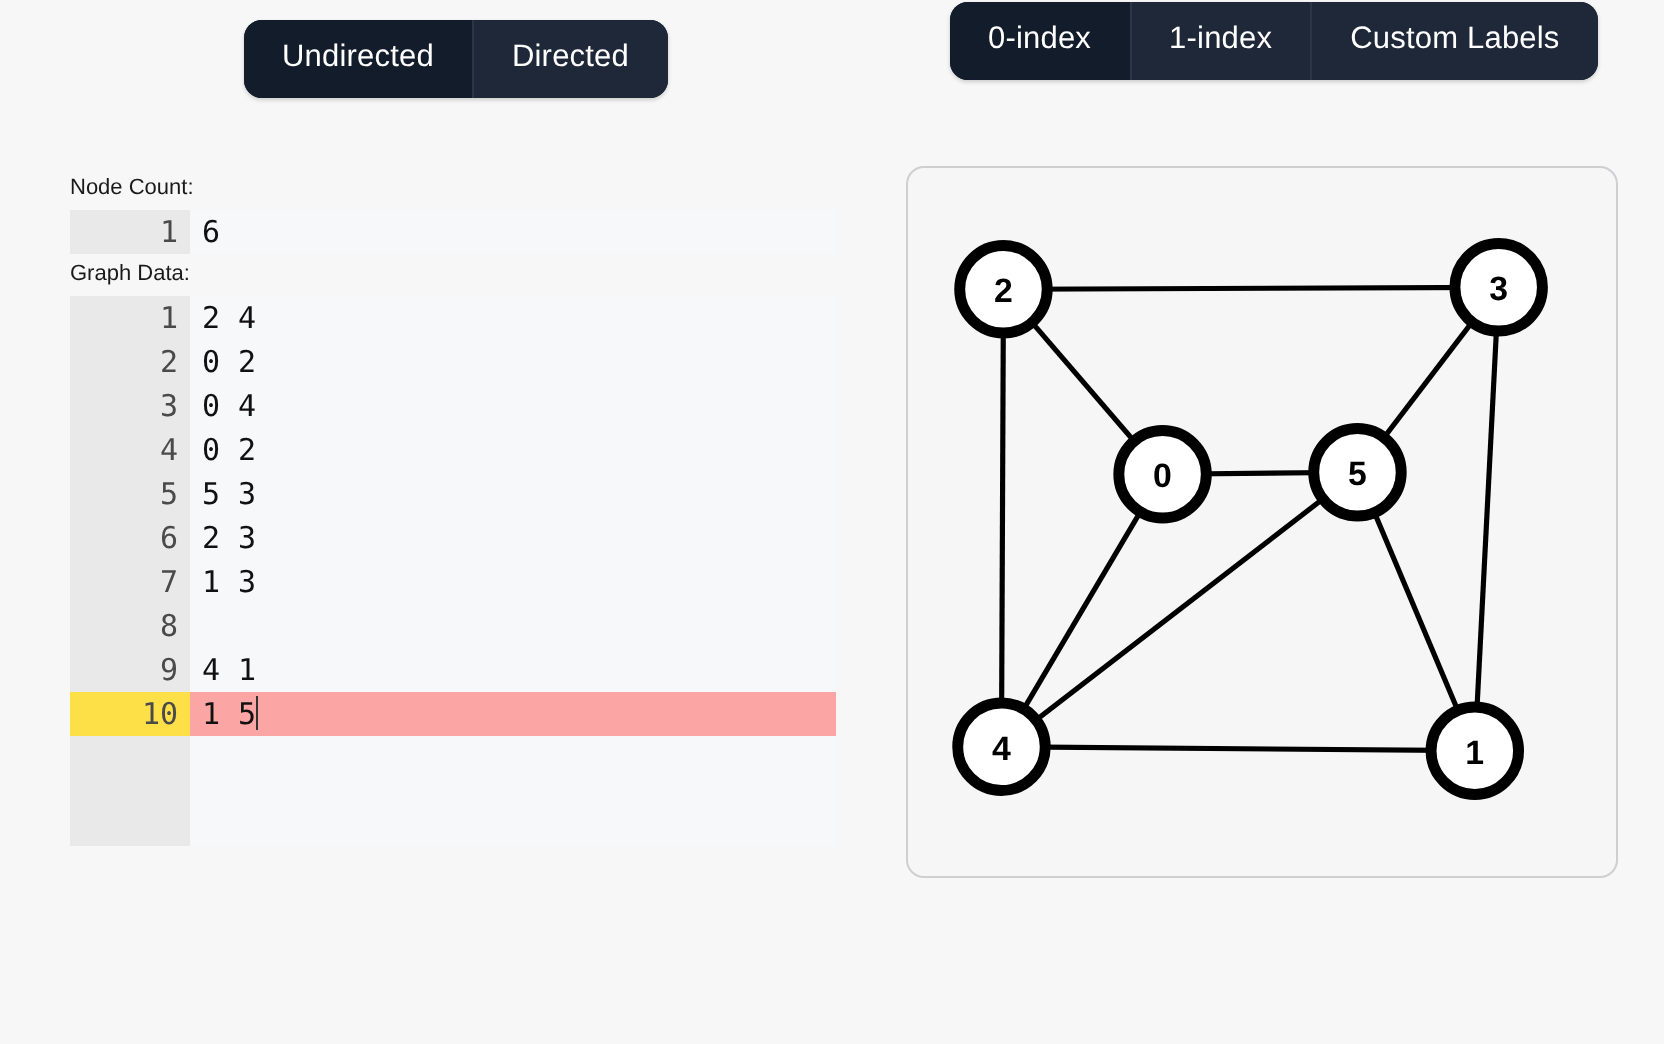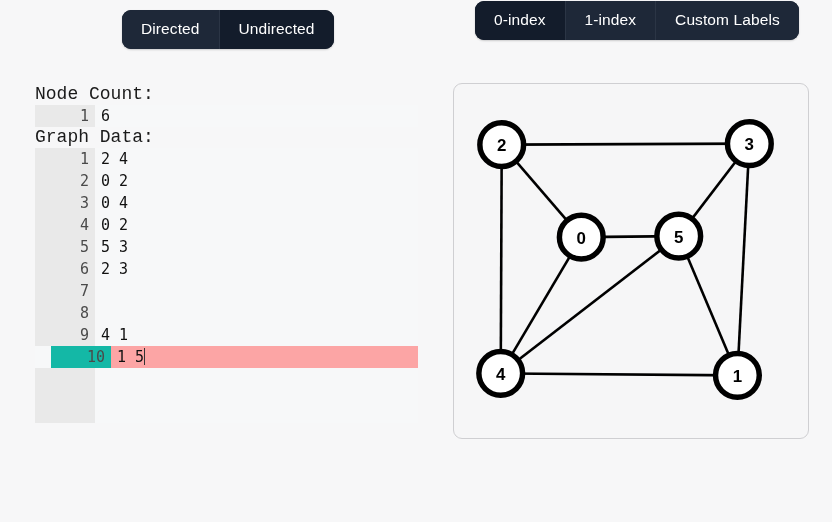--- a/index.html
+++ b/index.html
@@ -49,47 +49,46 @@
   }
 
   
   #left-pane {
     position: absolute;
     left: 35px;
     top: 84px;
     width: 383px;
   }
   .field-label {
-    font-size: 18px;
+    font-size: 11px;
     line-height: 20px;
     color: #1a1a1a;
     margin: 0 0 1px 0;
-    font-family: Liberation Mono, monospace;
+    font-family: Liberation Sans, sans-serif;
   }
 
   .code-editor {
     position: relative;
     background: #f7f8f9;
     font-family: "DejaVu Sans Mono", monospace;
     font-size: 15px;
     line-height: 22px;
     overflow: hidden;
   }
   .code-line {
     display: flex;
     height: 22px;
     align-items: center;
     position: relative;
   }
   .code-line.active-line .code-text {
     background: #fca5a5;
   }
   .code-line.active-line .gutter {
-    background: #14b8a6;
-    margin-left: 16px;
+    background: #fde047;
   }
   .gutter {
     flex: 0 0 60px;
     width: 60px;
     background: #e9e9e9;
     text-align: right;
     padding-right: 6px;
     box-sizing: border-box;
     color: #4a4a4a;
     font-size: 15px;
@@ -155,22 +154,22 @@
     font-weight: bold;
     fill: #000000;
     text-anchor: middle;
     dominant-baseline: central;
   }
 </style>
 </head>
 <body>
 
 <div class="seg-group" id="graph-type-toggle">
+  <button class="seg-btn active">Undirected</button>
   <button class="seg-btn">Directed</button>
-  <button class="seg-btn active">Undirected</button>
 </div>
 
 <div class="seg-group" id="index-mode-toggle">
   <button class="seg-btn active">0-index</button>
   <button class="seg-btn">1-index</button>
   <button class="seg-btn">Custom Labels</button>
 </div>
 
 <div id="left-pane">
 
@@ -206,20 +205,21 @@
         <div class="code-line">
           <div class="gutter">5</div>
           <div class="code-text">5 3</div>
         </div>
         <div class="code-line">
           <div class="gutter">6</div>
           <div class="code-text">2 3</div>
         </div>
         <div class="code-line">
           <div class="gutter">7</div>
+          <div class="code-text">1 3</div>
         </div>
         <div class="code-line">
           <div class="gutter">8</div>
         </div>
         <div class="code-line">
           <div class="gutter">9</div>
           <div class="code-text">4 1</div>
         </div>
         <div class="code-line active-line">
           <div class="gutter">10</div>

